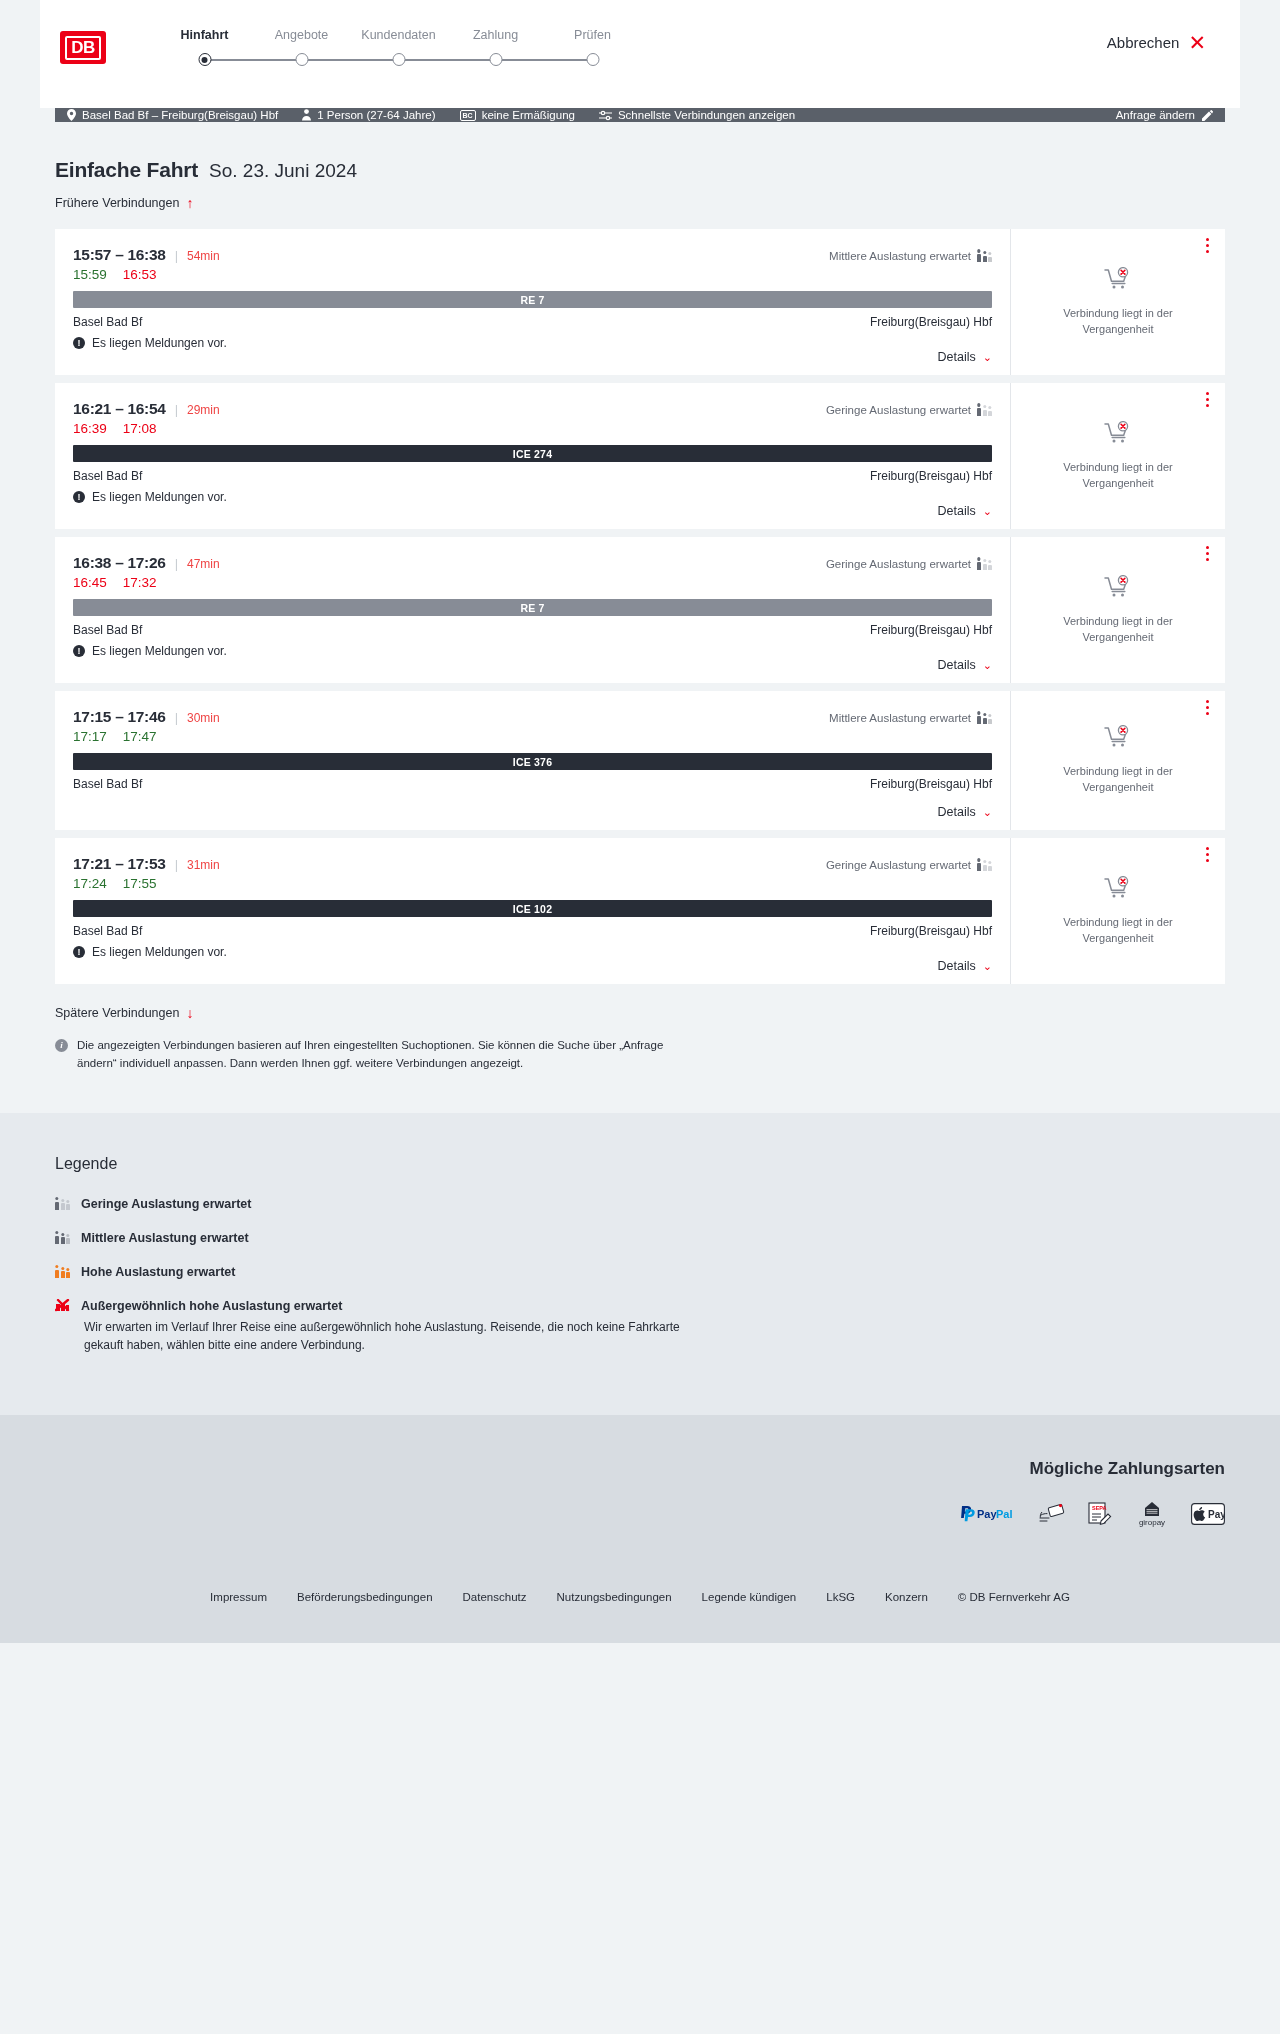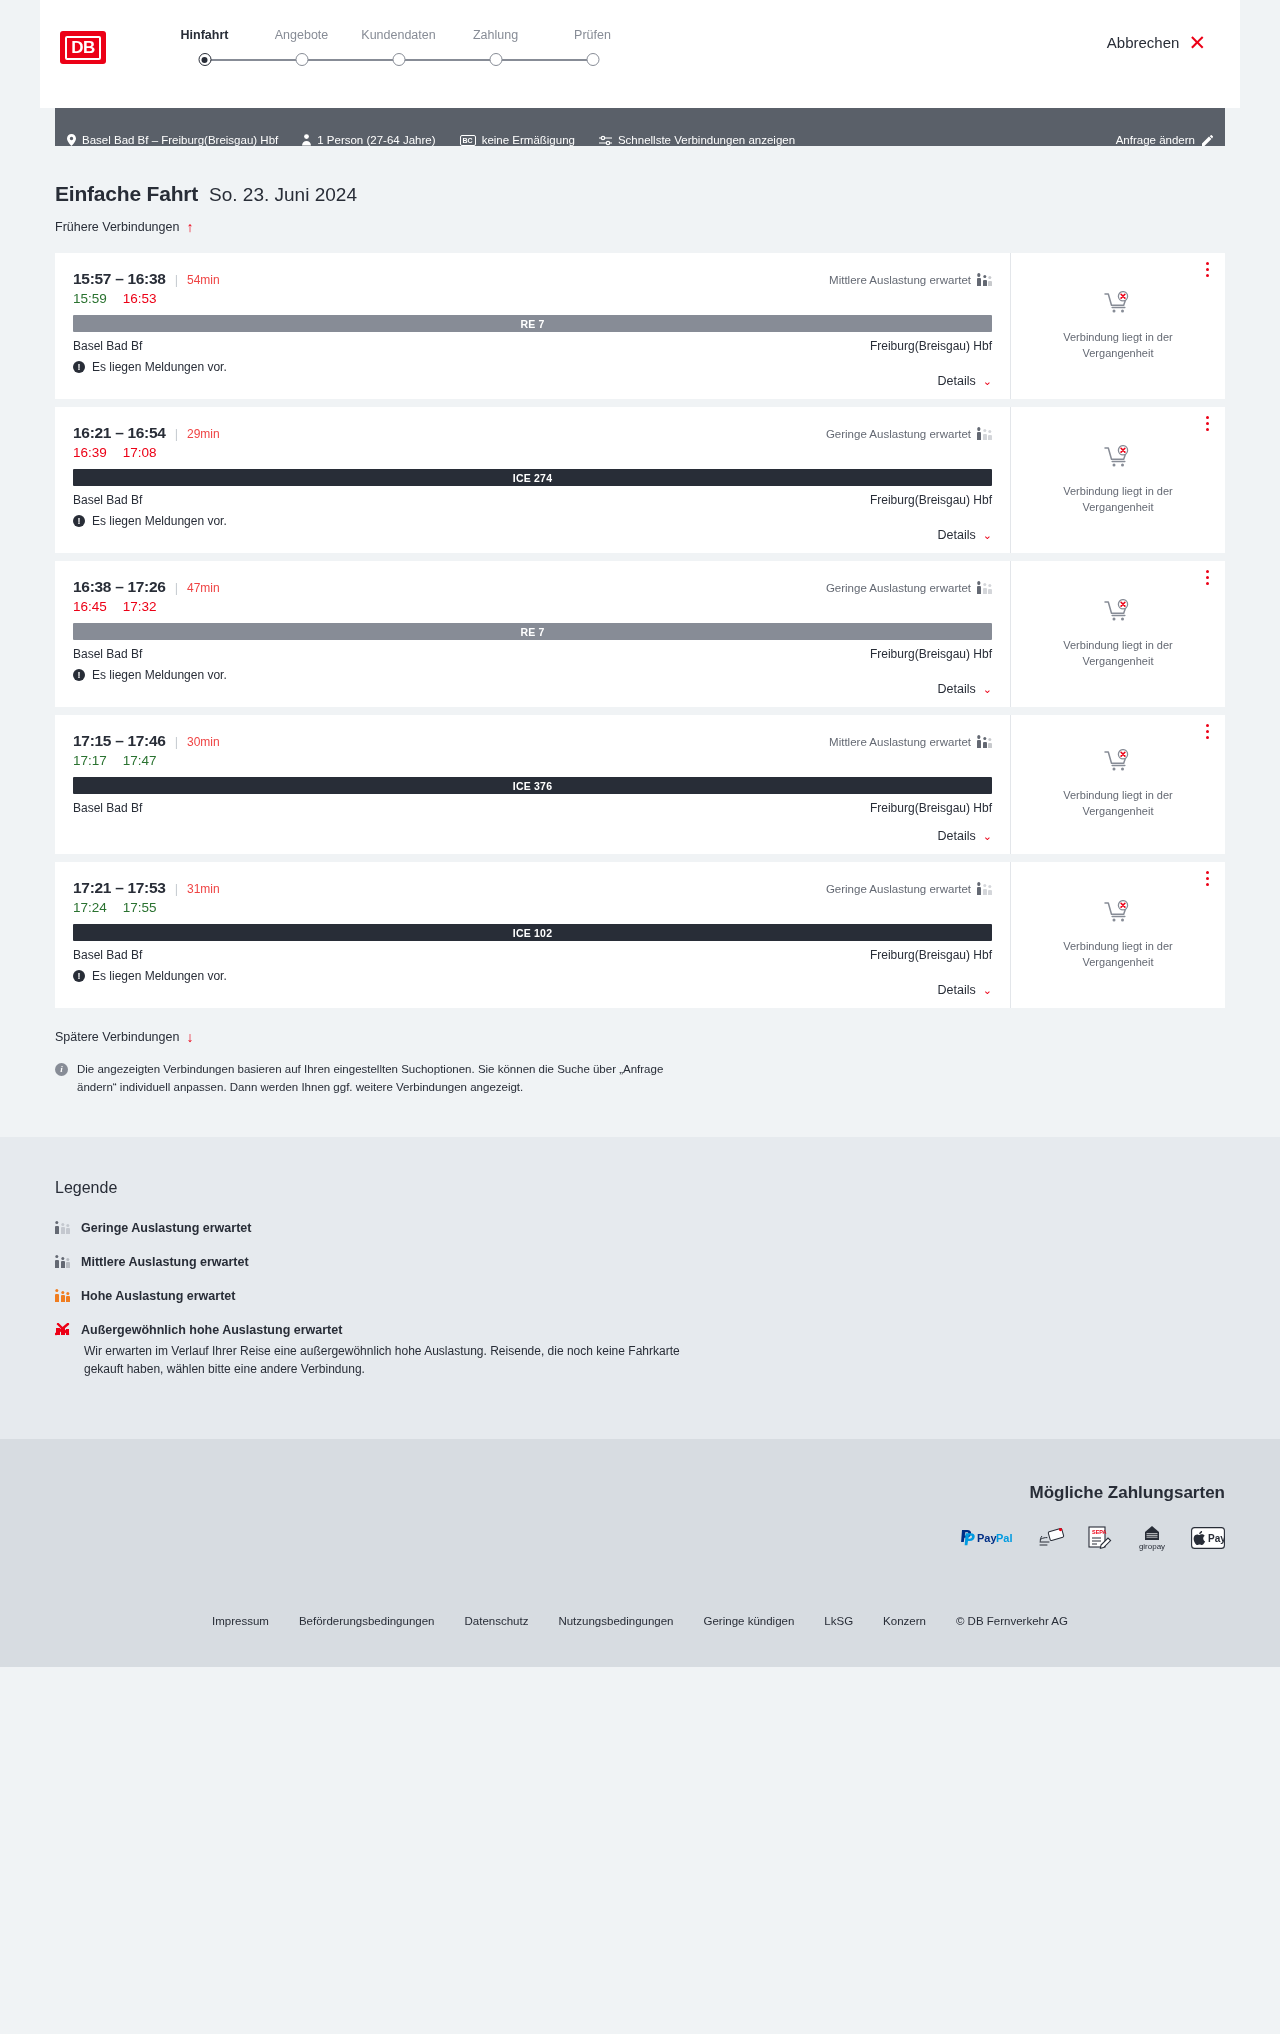--- a/index.html
+++ b/index.html
@@ -96,23 +96,23 @@
     cursor: pointer;
     background: none; border: none;
     font-family: "Liberation Sans", sans-serif;
   }
   .x-icon { color: #ec0016; font-size: 21px; line-height: 1; font-weight: 300; }
 
   
   .criteria {
     background: #5a6069;
     margin: 0 55px 0 55px;
-    height: 38px;
+    height: 14px;
     display: flex;
-    align-items: flex-end;
+    align-items: center;
     padding: 0 12px;
     color: #fff;
     font-size: 11.5px;
     position: relative;
   }
   .crit-item { display: flex; align-items: center; gap: 6px; margin-right: 24px; white-space: nowrap; }
   .crit-ico { display: inline-flex; align-items: center; justify-content: center; }
   .bc-box {
     border: 1px solid #fff;
     border-radius: 2px;
@@ -823,19 +823,19 @@
         </svg>
       </span>
     </div>
   </div>
 
   <div class="foot-links" id="footlinks">
       <a>Impressum</a>
       <a>Beförderungsbedingungen</a>
       <a>Datenschutz</a>
       <a>Nutzungsbedingungen</a>
-      <a>Geringe kündigen</a>
+      <a>Legende kündigen</a>
       <a>LkSG</a>
       <a>Konzern</a>
       <a>© DB Fernverkehr AG</a>
     </div>
 
 </div>
 
 </body></html>

